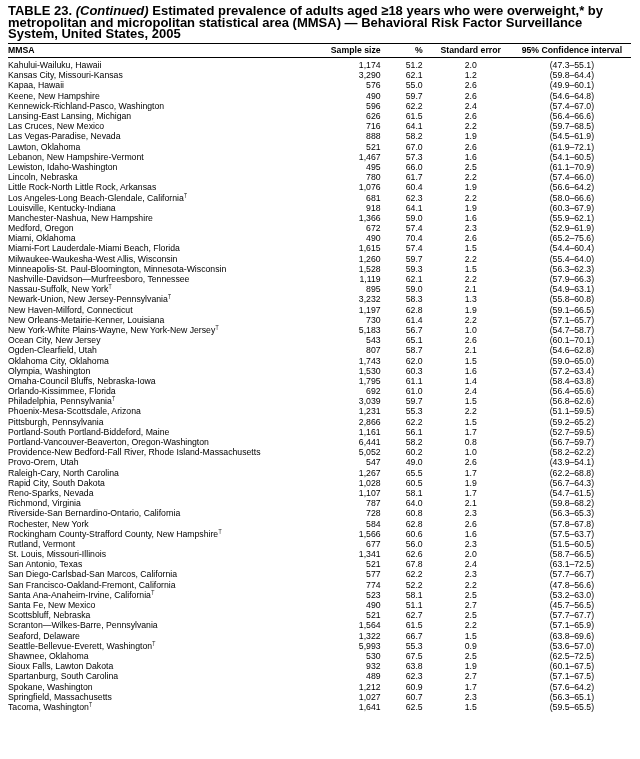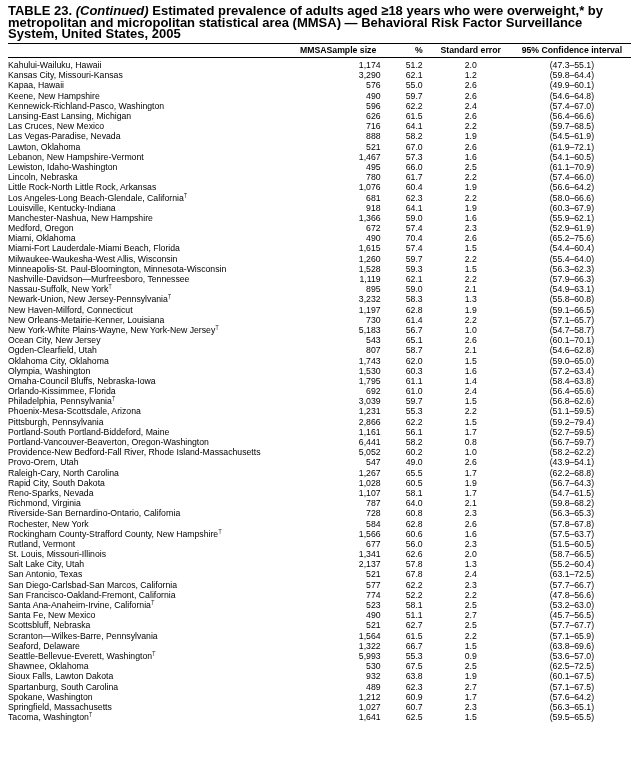--- a/index.html
+++ b/index.html
@@ -29,22 +29,22 @@
   }
   thead th {
     border-top: 1px solid #000;
     border-bottom: 1px solid #000;
     font-size: 8.7px;
     line-height: 9.6px;
     font-weight: 700;
     vertical-align: bottom;
     padding: 2px 0 2px 0;
   }
-  th.c-mmsa   { text-align: right; margin-top: 19px; }
-  th.c-sample { text-align: left; }
+  th.c-mmsa   { text-align: left; margin-top: 19px; }
+  th.c-sample { text-align: right; }
   th.c-pct    { text-align: right; padding-right: 6px; }
   th.c-se     { text-align: center; }
   th.c-ci     { }
 
   tbody td {
     font-size: 8.7px;
     line-height: 10.18px;
     padding: 0;
     white-space: nowrap;
     overflow: hidden;
@@ -329,21 +329,21 @@
           <td>1,231</td>
           <td>55.3</td>
           <td>2.2</td>
           <td>(51.1–59.5)</td>
         </tr>
         <tr>
           <td>Pittsburgh, Pennsylvania</td>
           <td>2,866</td>
           <td>62.2</td>
           <td>1.5</td>
-          <td>(59.2–79.4)</td>
+          <td>(59.2–65.2)</td>
         </tr>
         <tr>
           <td>Portland-South Portland-Biddeford, Maine</td>
           <td>1,161</td>
           <td>56.1</td>
           <td>1.7</td>
           <td>(52.7–59.5)</td>
         </tr>
         <tr>
           <td>Portland-Vancouver-Beaverton, Oregon-Washington</td>
@@ -423,27 +423,20 @@
           <td>(51.5–60.5)</td>
         </tr>
         <tr>
           <td>St. Louis, Missouri-Illinois</td>
           <td>1,341</td>
           <td>62.6</td>
           <td>2.0</td>
           <td>(58.7–66.5)</td>
         </tr>
         <tr>
-          <td>Salt Lake City, Utah</td>
-          <td>2,137</td>
-          <td>57.8</td>
-          <td>1.3</td>
-          <td>(55.2–60.4)</td>
-        </tr>
-        <tr>
           <td>San Antonio, Texas</td>
           <td>521</td>
           <td>67.8</td>
           <td>2.4</td>
           <td>(63.1–72.5)</td>
         </tr>
         <tr>
           <td>San Diego-Carlsbad-San Marcos, California</td>
           <td>577</td>
           <td>62.2</td>

